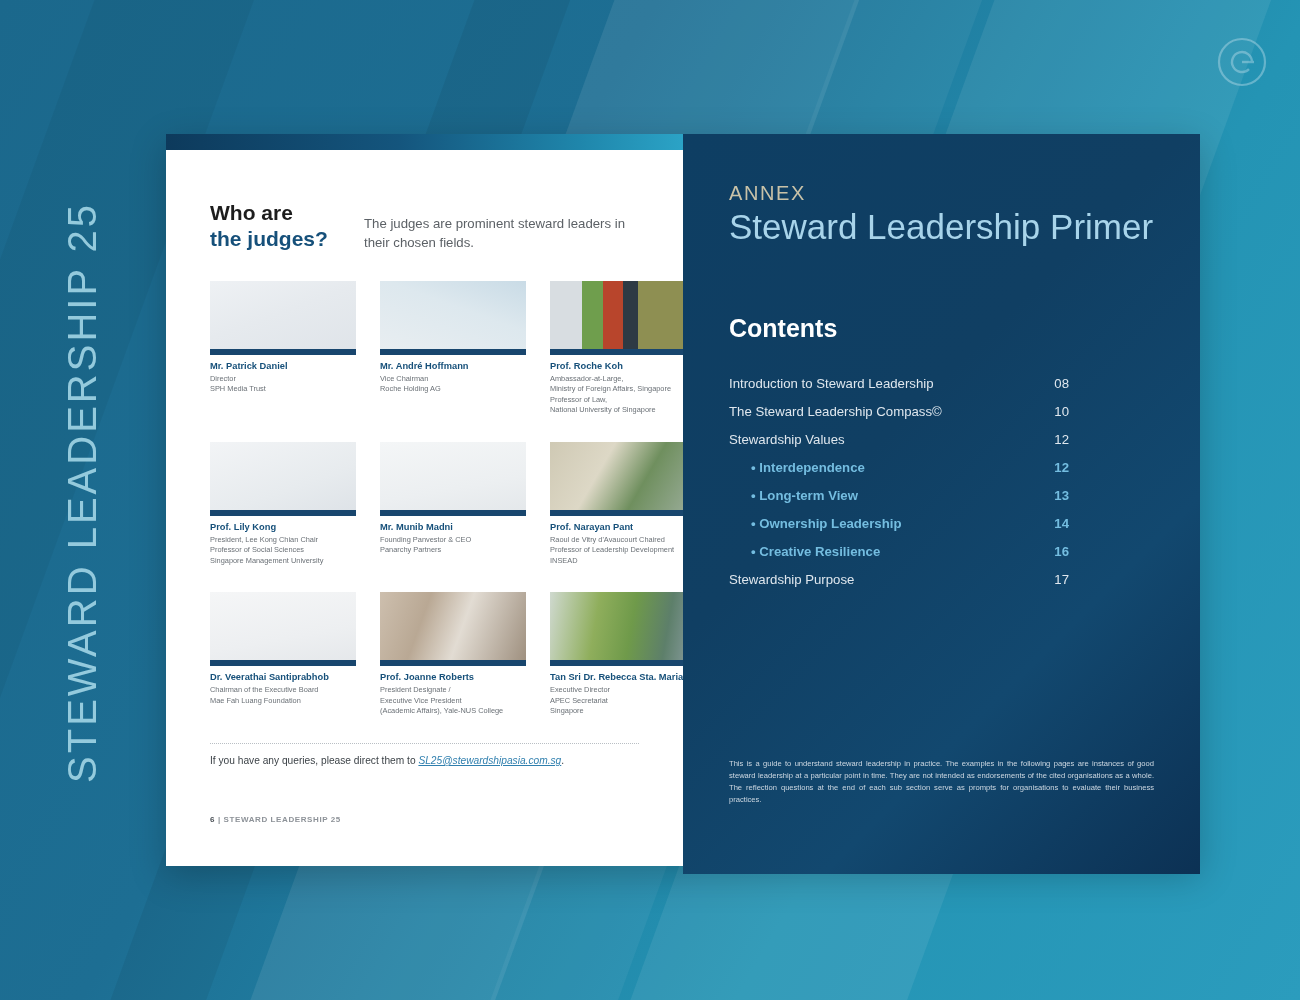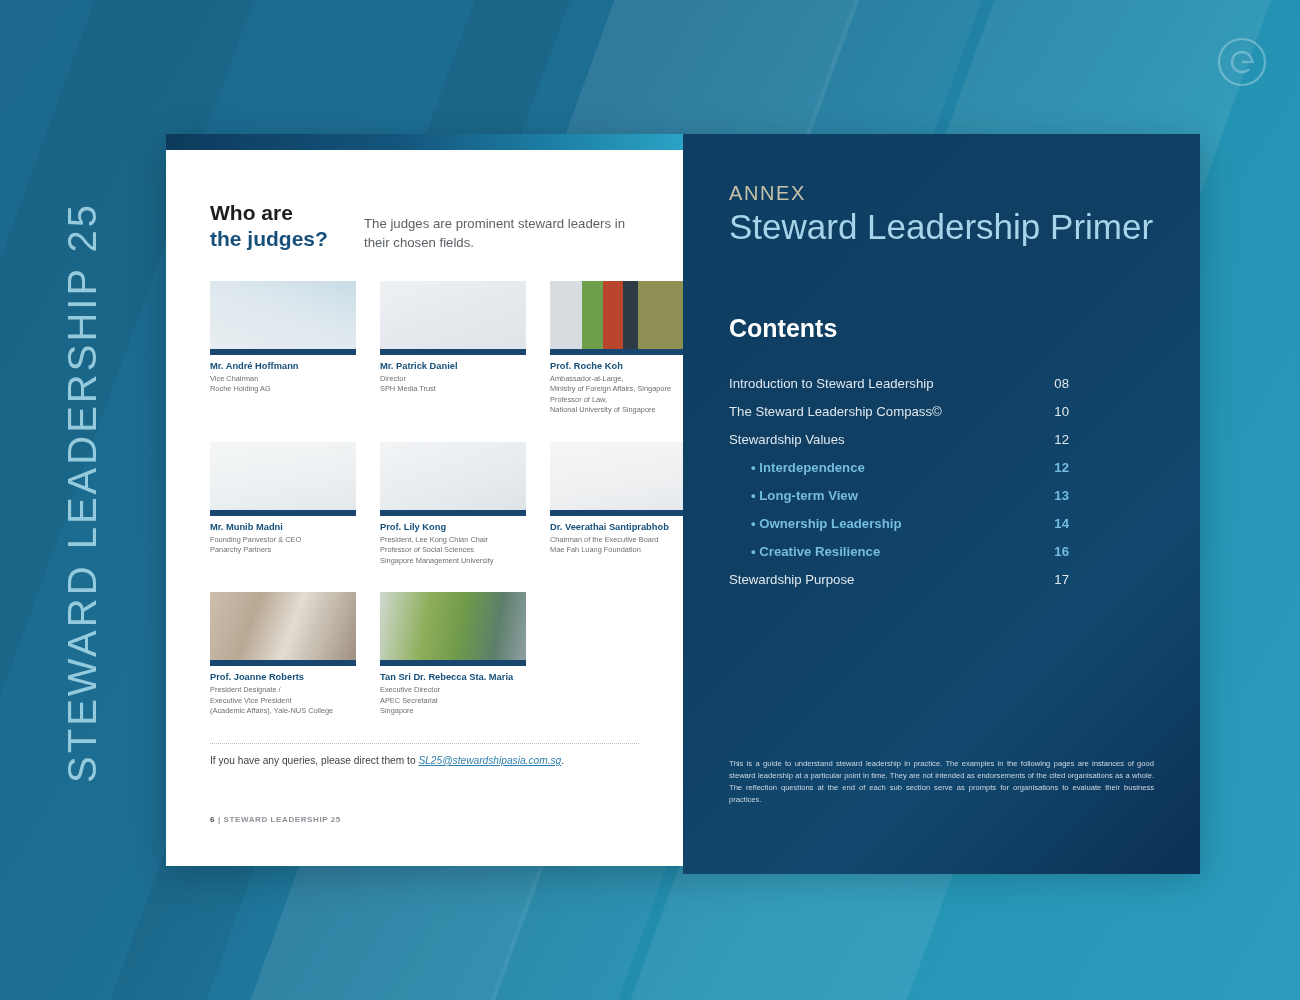--- a/index.html
+++ b/index.html
@@ -173,57 +173,64 @@
           <div class="head-left">
             <div class="head-l1">Who are</div>
             <div class="head-l2">the judges?</div>
           </div>
           <div class="head-right">The judges are prominent steward leaders in their chosen fields.</div>
         </div>
 
         <div class="judge-grid">
 
           <div class="judge">
+            <div class="photo" style="background-image:linear-gradient(160deg,#eef1f4 0%,#e6eaee 45%,#dfe4e9 100%),radial-gradient(circle at 52% 58%,#3a2f2a 0 17%,transparent 18%);"></div>
+            <div class="judge-name">Mr. Patrick Daniel</div>
+            <div class="judge-role">Director
+SPH Media Trust</div>
+          </div>
+
+          <div class="judge">
             <div class="photo" style="background-image:linear-gradient(200deg,#c9dbe6 0%,#dde8ee 40%,#e9eef1 100%),radial-gradient(circle at 50% 55%,#2c3b4a 0 16%,transparent 17%);"></div>
             <div class="judge-name">Mr. André Hoffmann</div>
             <div class="judge-role">Vice Chairman
 Roche Holding AG</div>
-          </div>
-
-          <div class="judge">
-            <div class="photo" style="background-image:linear-gradient(160deg,#eef1f4 0%,#e6eaee 45%,#dfe4e9 100%),radial-gradient(circle at 52% 58%,#3a2f2a 0 17%,transparent 18%);"></div>
-            <div class="judge-name">Mr. Patrick Daniel</div>
-            <div class="judge-role">Director
-SPH Media Trust</div>
           </div>
 
           <div class="judge">
             <div class="photo" style="background-image:linear-gradient(90deg,#d8dde1 0 22%,#6f9e4d 22% 36%,#b8452c 36% 50%,#2e3a44 50% 60%,#8e8f52 60% 100%);"></div>
             <div class="judge-name">Prof. Roche Koh</div>
             <div class="judge-role">Ambassador-at-Large,
 Ministry of Foreign Affairs, Singapore
 Professor of Law,
 National University of Singapore</div>
           </div>
 
           <div class="judge" style="margin-top:20px;">
-            <div class="photo" style="background-image:linear-gradient(170deg,#f4f6f7 0%,#eceff1 60%,#e3e7ea 100%),radial-gradient(circle at 50% 62%,#ddd6cb 0 22%,transparent 23%),radial-gradient(circle at 50% 38%,#8d6b55 0 11%,transparent 12%);"></div>
-            <div class="judge-name">Mr. Munib Madni</div>
-            <div class="judge-role">Founding Panvestor &amp; CEO
-Panarchy Partners</div>
-          </div>
-
-          <div class="judge" style="margin-top:20px;">
             <div class="photo" style="background-image:linear-gradient(160deg,#f2f4f6 0%,#e7ebee 60%,#dde2e7 100%),radial-gradient(circle at 42% 58%,#b2201f 0 20%,transparent 21%),radial-gradient(circle at 42% 38%,#2b2220 0 11%,transparent 12%);"></div>
             <div class="judge-name">Prof. Lily Kong</div>
             <div class="judge-role">President, Lee Kong Chian Chair
 Professor of Social Sciences
 Singapore Management University</div>
           </div>
 
+          <div class="judge" style="margin-top:20px;">
+            <div class="photo" style="background-image:linear-gradient(170deg,#f4f6f7 0%,#eceff1 60%,#e3e7ea 100%),radial-gradient(circle at 50% 62%,#ddd6cb 0 22%,transparent 23%),radial-gradient(circle at 50% 38%,#8d6b55 0 11%,transparent 12%);"></div>
+            <div class="judge-name">Mr. Munib Madni</div>
+            <div class="judge-role">Founding Panvestor &amp; CEO
+Panarchy Partners</div>
+          </div>
+
+          <div class="judge" style="margin-top:20px;">
+            <div class="photo" style="background-image:linear-gradient(120deg,#cfc9b4 0%,#ddd8c6 35%,#6f8f5e 62%,#9fb0a0 100%),radial-gradient(circle at 66% 58%,#9aa0a6 0 19%,transparent 20%);"></div>
+            <div class="judge-name">Prof. Narayan Pant</div>
+            <div class="judge-role">Raoul de Vitry d'Avaucourt Chaired
+Professor of Leadership Development
+INSEAD</div>
+          </div>
 
           <div class="judge" style="margin-top:20px;">
             <div class="photo" style="background-image:linear-gradient(170deg,#f5f6f7 0%,#edeff1 60%,#e4e7ea 100%),radial-gradient(circle at 50% 64%,#20263a 0 23%,transparent 24%),radial-gradient(circle at 50% 38%,#4a3a30 0 12%,transparent 13%);"></div>
             <div class="judge-name">Dr. Veerathai Santiprabhob</div>
             <div class="judge-role">Chairman of the Executive Board
 Mae Fah Luang Foundation</div>
           </div>
 
           <div class="judge" style="margin-top:20px;">
             <div class="photo" style="background-image:linear-gradient(110deg,#cdbfae 0%,#b9a894 30%,#e2dcd3 55%,#9d8e7d 100%),radial-gradient(circle at 60% 62%,#241f1d 0 23%,transparent 24%);"></div>

